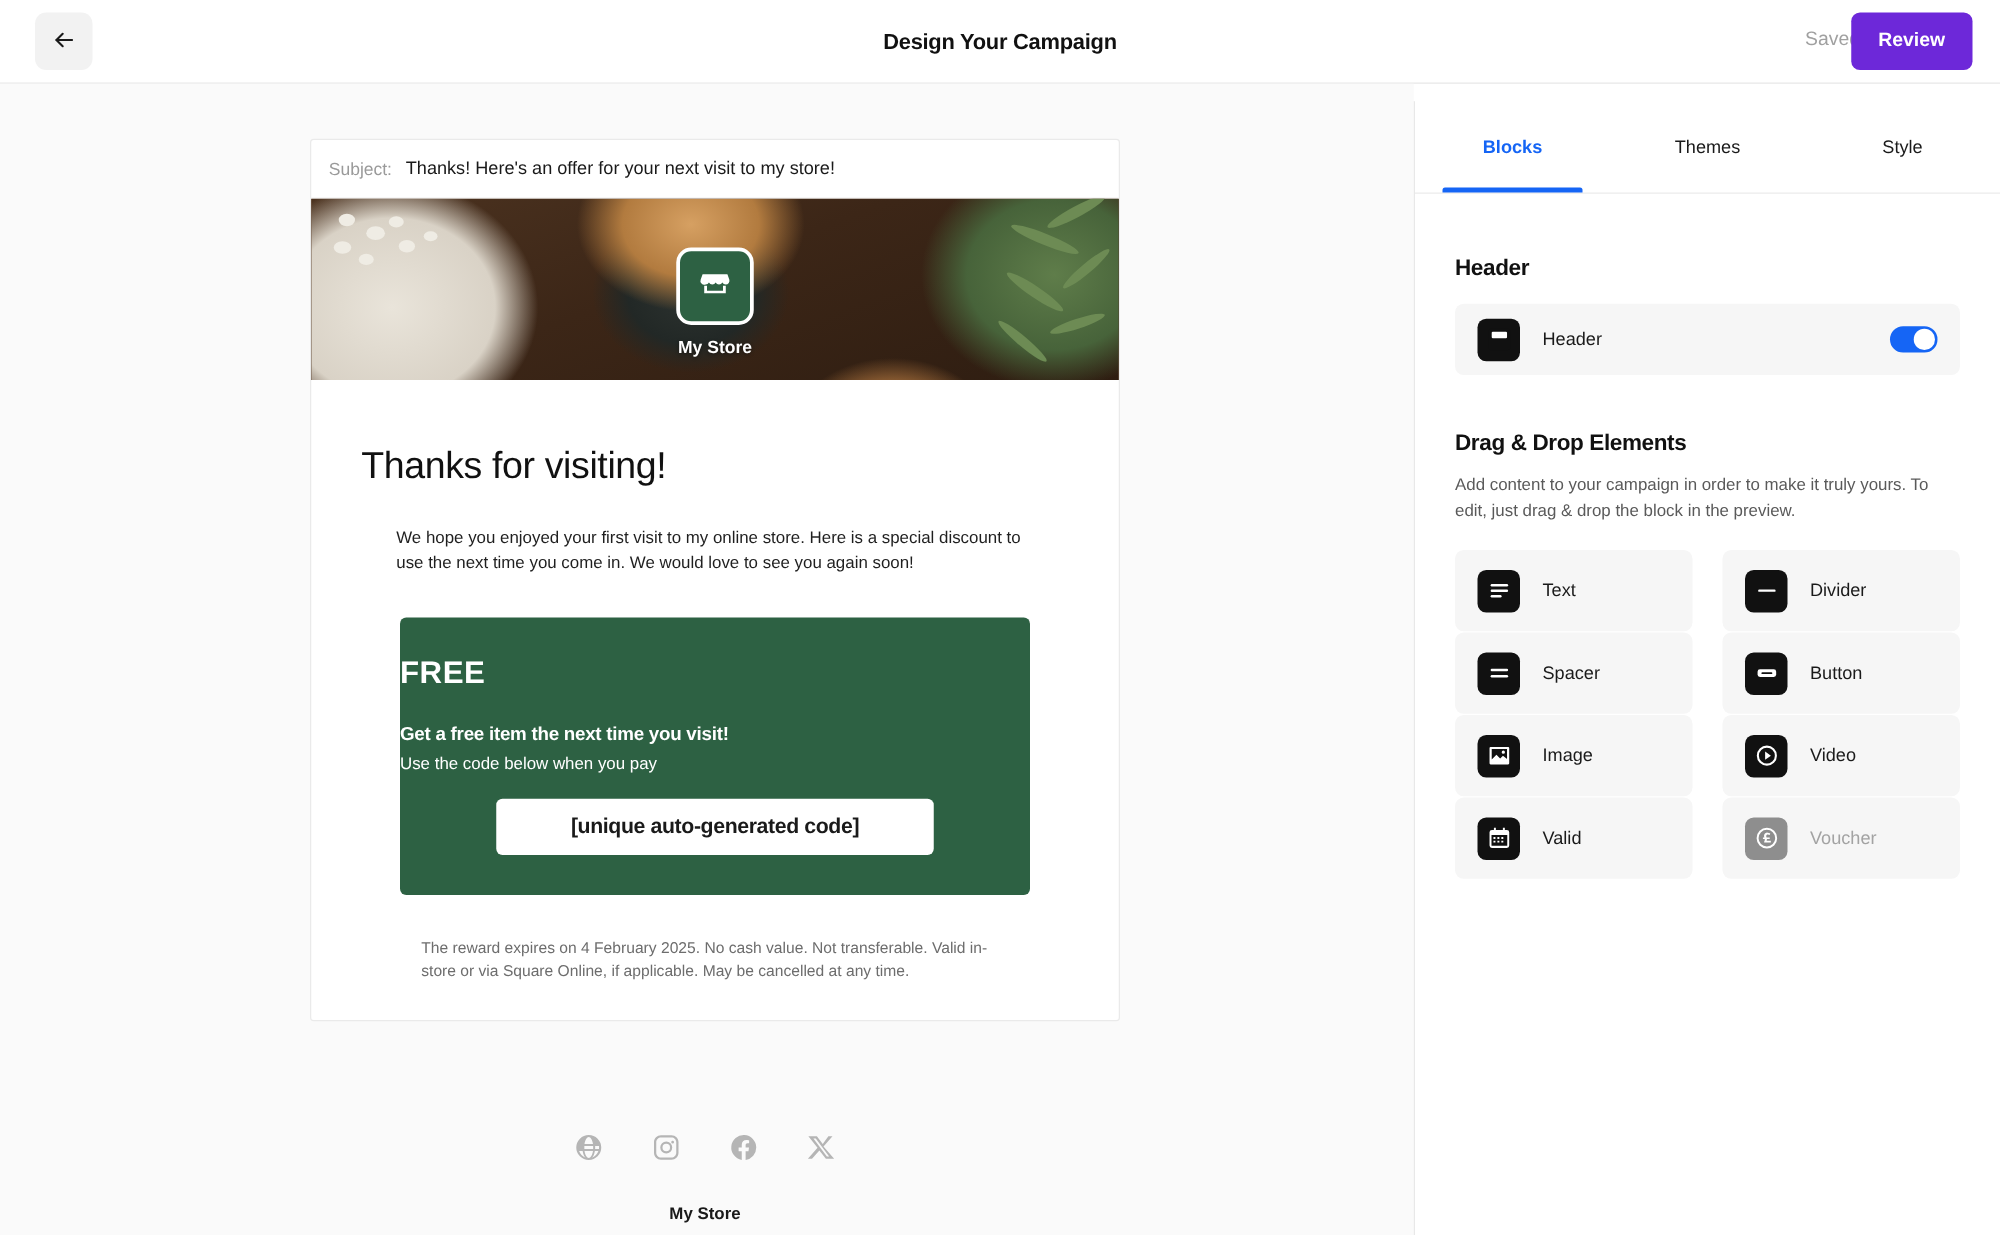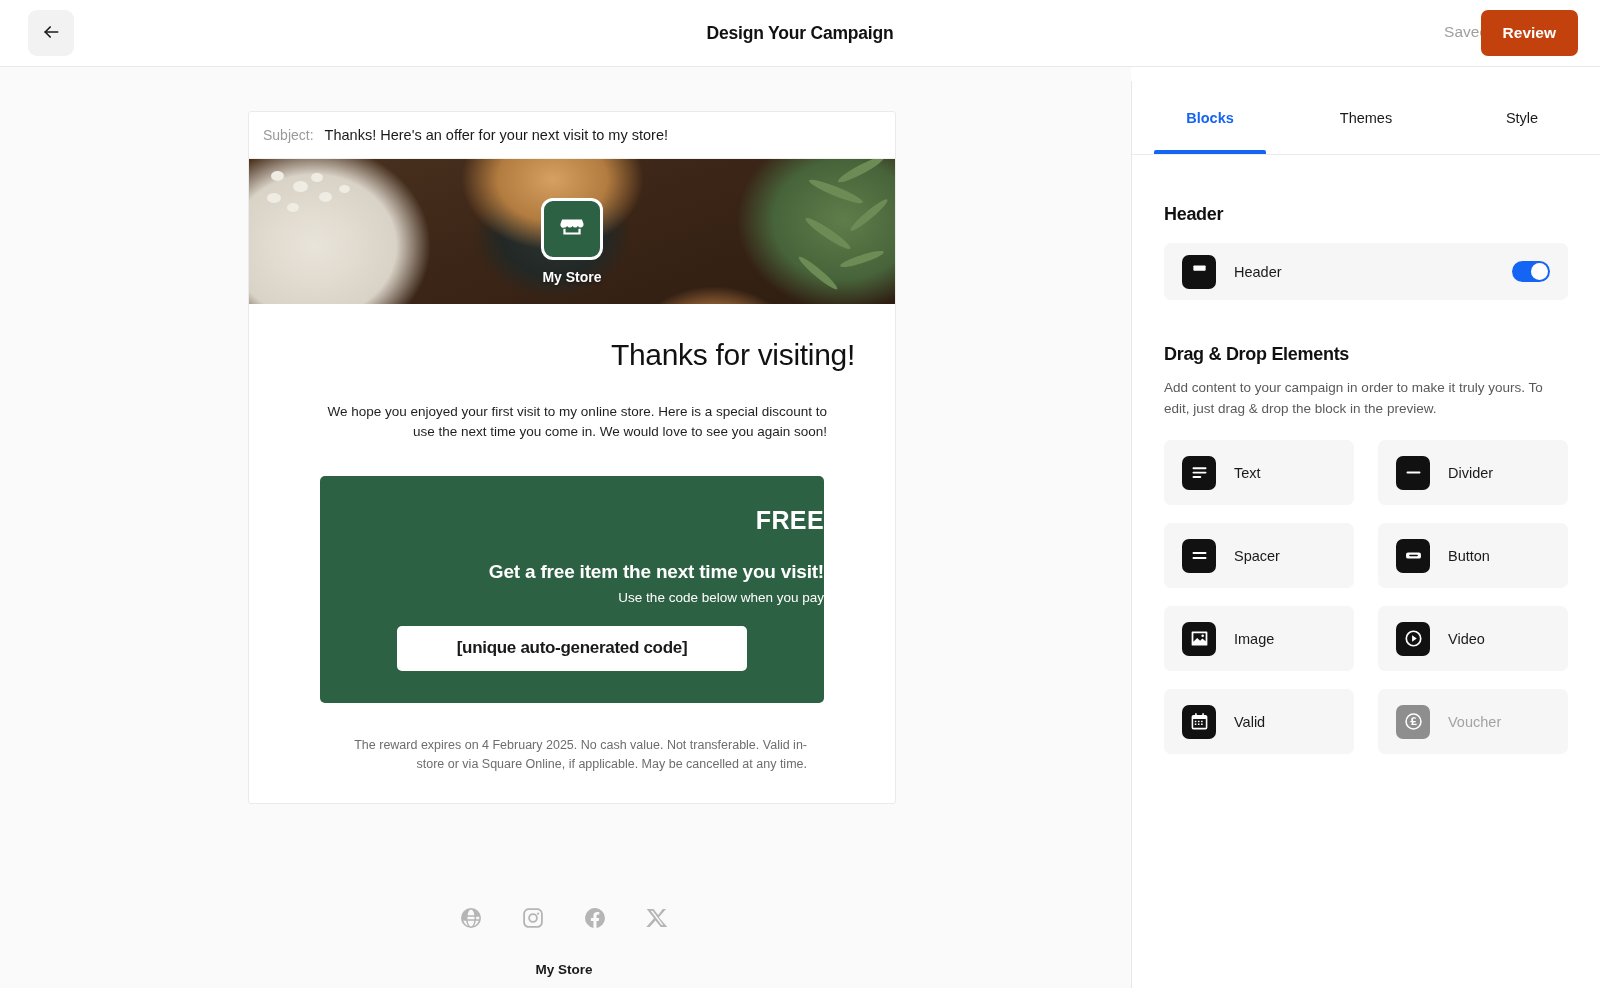--- a/index.html
+++ b/index.html
@@ -32,21 +32,21 @@
     font-size: 17.5px; font-weight: bold; color: #111111;
     letter-spacing: -0.2px; pointer-events: none;
   }
   .saved-label {
     position: absolute; right: 112px; top: 23px;
     font-size: 15.5px; color: #a0a0a0;
   }
   .review-btn {
     position: absolute; right: 22px; top: 10px;
     height: 46px; padding: 0 22px;
-    background: #c2410c; color: #ffffff;
+    background: #6d28d9; color: #ffffff;
     border: none; border-radius: 7px;
     font-family: "Liberation Sans", sans-serif;
     font-size: 15.5px; font-weight: bold;
     cursor: pointer;
   }
 
   
   .canvas {
     position: absolute; left: 0; top: 67px;
     width: 1131px; height: 921px;
@@ -100,39 +100,38 @@
     border-radius: 12px;
     display: flex; align-items: center; justify-content: center;
   }
   .logo-tile svg { width: 28px; height: 28px; }
   .logo-name {
     margin-top: 9px; font-size: 14px; font-weight: bold;
     color: #ffffff; text-shadow: 0 1px 3px rgba(0,0,0,0.45);
   }
 
   
-  .email-body { padding: 34px 40px 0; text-align: right; }
+  .email-body { padding: 52px 40px 0; text-align: left; }
   .email-h1 {
     font-size: 30px; font-weight: normal; color: #111111;
     letter-spacing: -0.3px;
   }
   .email-intro {
     margin-top: 30px; font-size: 13.5px; line-height: 1.48;
     color: #1f1f1f; max-width: 510px; margin-left: auto; margin-right: auto;
   }
   .offer-block {
     margin: 34px auto 0; width: 504px;
     background: #2d6143; border-radius: 5px;
     padding: 30px 0 32px; color: #ffffff;
   }
   .offer-free { font-size: 25px; font-weight: bold; letter-spacing: 0.4px; }
   .offer-head {
-    margin-top: 26px; font-size: 19px; font-weight: bold;
+    margin-top: 26px; font-size: 15px; font-weight: bold;
     letter-spacing: -0.2px;
-    margin-left: 32px;
   }
   .offer-sub { margin-top: 7px; font-size: 13.5px; }
   .code-box {
     margin: 21px auto 0; width: 350px; height: 45px;
     background: #ffffff; border-radius: 5px;
     display: flex; align-items: center; justify-content: center;
     font-size: 17px; font-weight: bold; color: #1a1a1a;
     letter-spacing: -0.3px;
   }
   .fine-print {
@@ -188,21 +187,21 @@
   .toggle .knob {
     position: absolute; right: 2px; top: 2px;
     width: 17px; height: 17px; background: #ffffff; border-radius: 50%;
   }
   .panel-h2.second { margin-top: 44px; }
   .panel-desc {
     margin-top: 13px; font-size: 13.5px; line-height: 1.52; color: #5a5a5a;
   }
   .grid {
     margin-top: 21px; display: grid;
-    grid-template-columns: 1fr 1fr; gap: 18px 24px;
+    grid-template-columns: 1fr 1fr; gap: 1px 24px;
   }
   .elem-card {
     height: 65px; background: #f6f6f6; border-radius: 7px;
     display: flex; align-items: center; padding: 0 18px;
     cursor: grab;
   }
   .elem-label { margin-left: 18px; font-size: 14.5px; color: #1a1a1a; }
   .elem-card.disabled { cursor: default; }
   .elem-card.disabled .elem-label { color: #a3a3a3; }
   .icon-tile {

